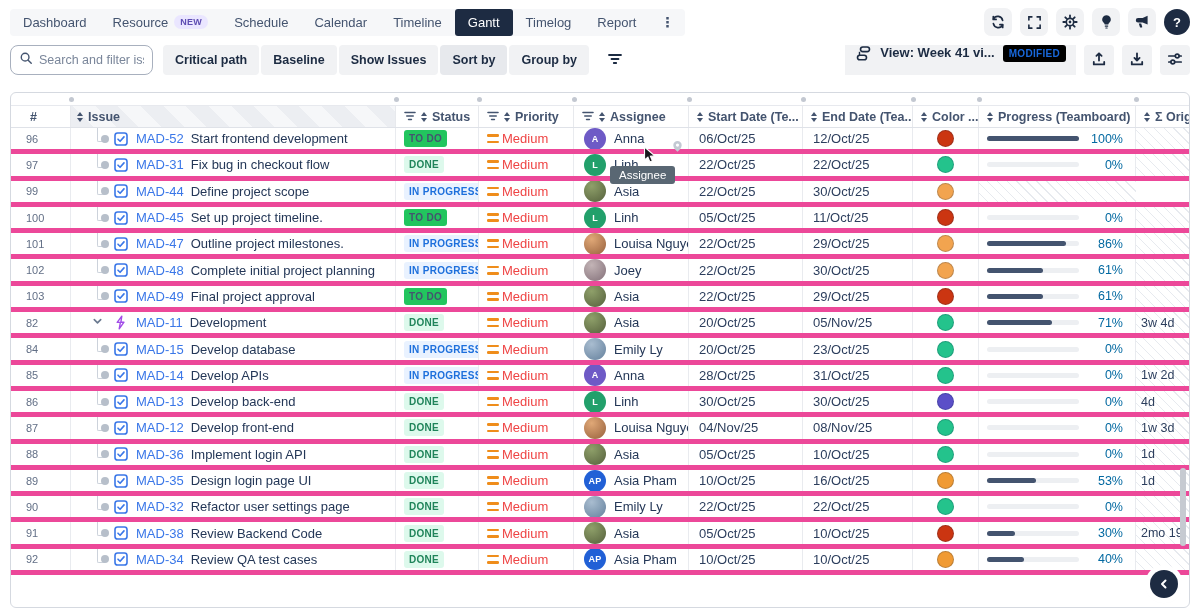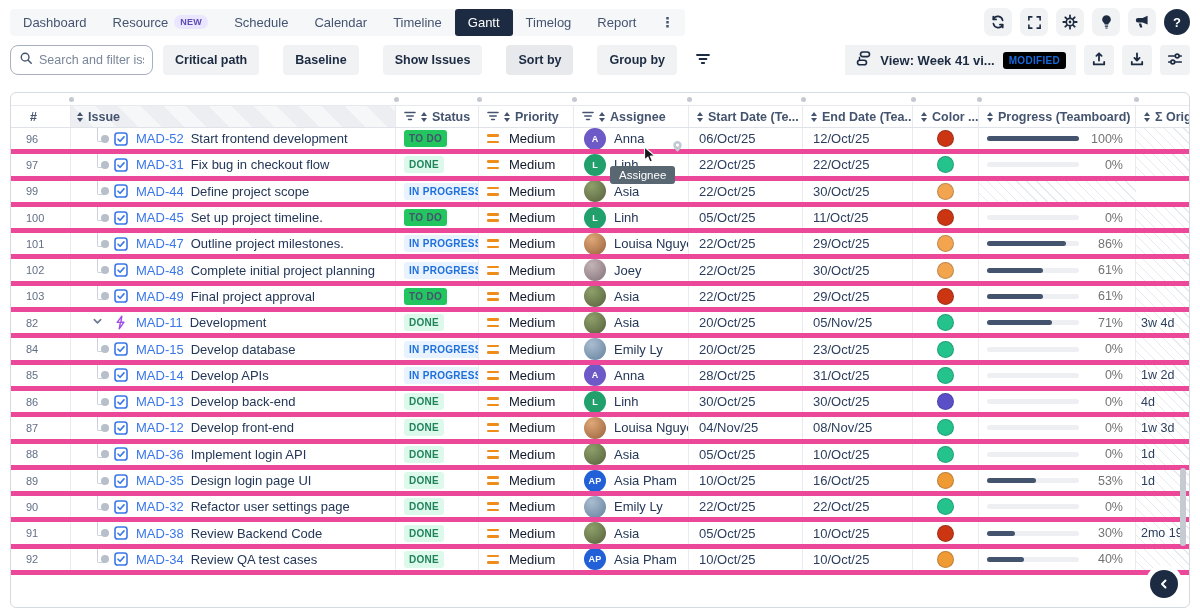--- a/index.html
+++ b/index.html
@@ -28,21 +28,21 @@
     border-radius:8px;background:#fff;padding:0 8px}
   .search-box input{border:none;outline:none;width:100%;font-size:12.5px;color:#243757;background:transparent;
     font-family:inherit}
   .search-box input::placeholder{color:#7a869a}
   .tbtn{height:30px;padding:0 12px;background:#f1f2f4;border:none;border-radius:4px;font-size:12.5px;
     font-weight:700;color:#1c2b42;cursor:pointer;white-space:nowrap;font-family:inherit}
   .tbtn.active{background:#e7e9ed}
   .funnel-btn{background:transparent;border:none;width:32px;height:30px;display:flex;align-items:center;
     justify-content:center;cursor:pointer}
   .tb-right{display:flex;align-items:center;gap:8px}
-  .view-btn{height:30px;display:flex;align-items:center;gap:8px;background:#f1f2f4;border:none;border-radius:0;
+  .view-btn{height:30px;display:flex;align-items:flex-start;gap:8px;background:#f1f2f4;border:none;border-radius:0;
     padding:0 10px;cursor:pointer;font-family:inherit}
   .view-label{font-size:13px;font-weight:700;color:#1c2b42;white-space:nowrap}
   .modified-chip{background:#000000;color:#1868db;font-size:10px;font-weight:700;padding:3px 6px;border-radius:3px;letter-spacing:.3px}
   .sq-btn{width:30px;height:30px;border-radius:4px;background:#f1f2f4;border:none;display:flex;align-items:center;
     justify-content:center;cursor:pointer}
 
   
   .panel{position:absolute;left:10px;top:92px;width:1180px;height:516px;background:#fff;
     border:1px solid #d5d9e0;border-radius:6px;overflow:hidden}
   .panel-head{height:32px;display:flex;align-items:center;gap:7px;padding:0 16px;position:relative}
@@ -76,34 +76,34 @@
   .conn::after{content:"";position:absolute;left:30px;top:50%;transform:translateY(-50%);
     width:8px;height:8px;border-radius:50%;background:#b7bfca}
   .expander{width:43px;flex:none;display:flex;align-items:center;padding-left:21px;cursor:pointer}
   .type-ic{flex:none;margin-right:8px;display:flex}
   .ikey{color:#3a77e8;text-decoration:none;margin-right:7px;cursor:pointer}
   .isum{color:#243757}
   .pill{font-size:10px;font-weight:700;letter-spacing:.3px;padding:3px 5px;border-radius:3px;margin-left:8px}
   .s-todo{background:#22c55e;color:#44546f}
   .s-done{background:#ddf9ec;color:#1f845a}
   .s-prog{background:#e9f2ff;color:#1d6fdc}
-  .c-priority{padding-left:8px;gap:10px;font-size:13px;color:#0f172a}
+  .c-priority{padding-left:8px;gap:3px;font-size:13px;color:#ef4444}
   .prio-ic{width:12px;height:9px;position:relative;flex:none}
   .prio-ic::before,.prio-ic::after{content:"";position:absolute;left:0;width:12px;height:2.6px;border-radius:1.3px;background:#ef8d1b}
   .prio-ic::before{top:0}.prio-ic::after{bottom:0}
   .c-assignee{padding-left:10px;gap:8px;font-size:13px;color:#243757}
   .avatar{width:22px;height:22px;border-radius:50%;flex:none;display:flex;align-items:center;justify-content:center;
     color:#fff;font-size:9px;font-weight:700;letter-spacing:.2px}
   .c-date{padding-left:10px;font-size:13px;color:#2c3e5d}
   .c-color{justify-content:center}
   .color-dot{width:17px;height:17px;border-radius:50%;border:1px solid rgba(9,30,66,.22)}
   .c-progress{padding:0 12px 0 8px}
   .ptrack{width:92px;height:5px;border-radius:3px;background:#edeff2;position:relative;flex:none}
   .pfill{position:absolute;left:0;top:0;height:5px;border-radius:3px;background:#44546f}
-  .plabel{margin-left:auto;font-size:12.5px;color:#737373}
+  .plabel{margin-left:auto;font-size:12.5px;color:#0369a1}
   .c-origin{background:repeating-linear-gradient(45deg,#fff 0 6px,#e7eaef 6px 7px);font-size:12.5px;color:#2c3e5d;padding-left:5px}
 
   
   .pin-ic{position:absolute;left:672px;top:140px;z-index:5}
   .tooltip{position:absolute;left:610px;top:166px;background:#596773;color:#fff;font-size:11.5px;
     padding:3px 9px;border-radius:3px;z-index:9}
   .cursor{position:absolute;left:643px;top:146px;z-index:10}
   .vscroll{position:absolute;right:3px;top:375px;width:6px;height:78px;border-radius:3px;background:#c6cad1;z-index:6}
   .float-collapse{position:absolute;left:1150px;top:570px;width:28px;height:28px;border-radius:50%;
     background:#1d2b42;display:flex;align-items:center;justify-content:center;cursor:pointer;z-index:9;
@@ -202,21 +202,21 @@
 
 <div class="toolbar">
   <div class="tb-left">
     <div class="search-box">
       <span><svg width="14" height="14" viewBox="0 0 16 16" fill="none" stroke="#44546f" stroke-width="1.6" stroke-linecap="round">
             <circle cx="7" cy="7" r="4.4"></circle>
             <path d="M10.5 10.5L14 14"></path>
           </svg></span>
       <input type="text" placeholder="Search and filter issue" style="">
     </div>
-    <span id="tbtn-slot" style="display:flex;gap:24px">
+    <span id="tbtn-slot" style="display:flex;gap:2px">
         <button class="tbtn">Critical path</button>
         <button class="tbtn">Baseline</button>
         <button class="tbtn">Show Issues</button>
         <button class="tbtn active">Sort by</button>
         <button class="tbtn">Group by</button>
       </span>
     <button class="funnel-btn">
       <span><svg width="16" height="14" viewBox="0 0 16 14" stroke="#1c2b42" stroke-width="1.8" stroke-linecap="round">
             <path d="M2 3h12M4.5 7h7M6.8 11h2.4"></path>
           </svg></span>

